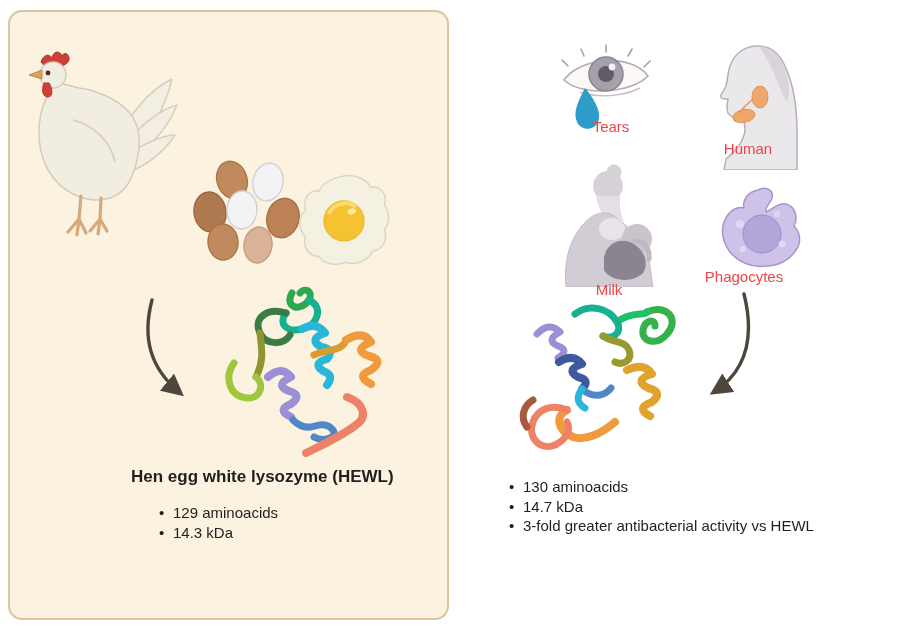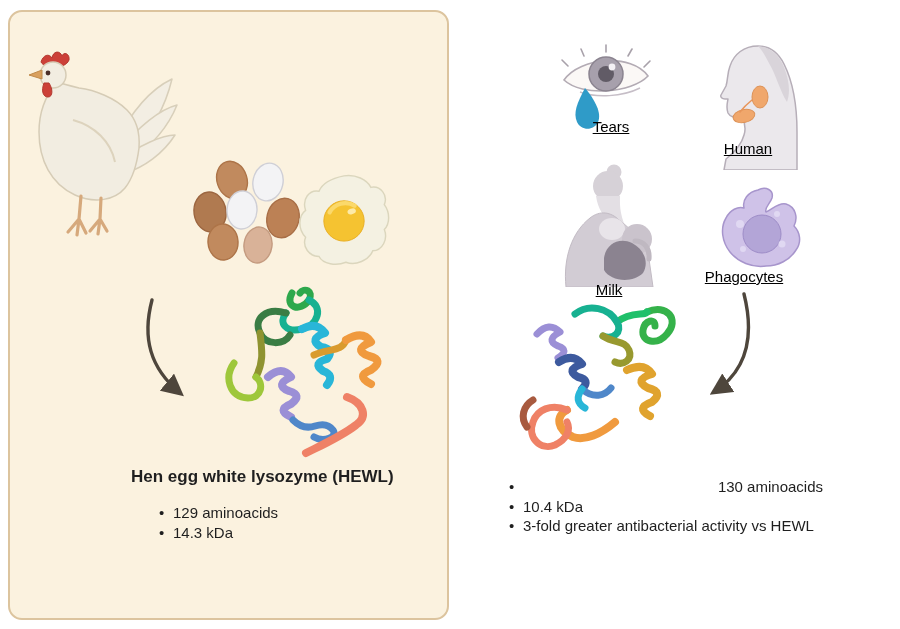--- a/index.html
+++ b/index.html
@@ -7,21 +7,21 @@
     position:relative; width:900px; height:629px; overflow:hidden;
     font-family:"Liberation Sans", sans-serif; color:#1f1f1f; background:#ffffff;
   }
   .panel { position:absolute; border-radius:14px; box-sizing:border-box; }
   .panel-left  { left:8px;  top:10px; width:441px; height:610px; background:#fbf2df; border:2px solid #dcc49e; }
   .abs { position:absolute; }
   .caption h3 { margin:7px 0 2px 0; font-size:17px; font-weight:bold; line-height:21px; }
   .caption ul { margin:16px; padding:0 0 0 26px; list-style:none; }
   .caption li { font-size:15px; line-height:19.5px; position:relative; }
   .caption li::before { content:"•"; position:absolute; left:-14px; font-size:15px; }
-  .icon-label { position:absolute; font-size:15px; text-align:center; transform:translateX(-50%); white-space:nowrap; color:#000000;text-decoration:underline; }
+  .icon-label { position:absolute; font-size:15px; text-align:center; transform:translateX(-50%); white-space:nowrap; color:#ef4444; }
   svg { display:block; }
 </style>
 </head>
 <body>
 
 <div class="canvas">
 
   <div class="panel panel-left"></div>
 
   <div class="abs" style="left:15px; top:48px;">
@@ -188,19 +188,19 @@
         <path d="M130,78 q17,-8 25,4 q-19,6 -4,14 q16,4 4,14 q-17,6 -2,14" stroke="#e0a32e" stroke-width="8"></path>
         <path d="M118,130 C104,142 88,149 76,145 C60,138 58,124 70,118" stroke="#f09a3e" stroke-width="8"></path>
         <path d="M70,118 C54,111 40,118 36,130 C30,146 44,159 58,153 C70,147 74,138 70,130" stroke="#ef8166" stroke-width="7"></path>
         <path d="M36,108 C26,114 23,126 30,135" stroke="#a85a3f" stroke-width="7"></path>
       </g>
     </svg>
   </div>
 
   <div class="abs caption" style="left:481px; top:461px; width:330px;">
     <ul>
-      <li style="width:300px;text-align:right;">130 aminoacids</li>
-      <li style="width:300px;">10.4 kDa</li>
+      <li style="width:300px;">130 aminoacids</li>
+      <li style="width:300px;">14.7 kDa</li>
       <li style="width:300px;">3-fold greater antibacterial activity vs HEWL</li>
     </ul>
   </div>
 
 </div>
 
 </body></html>

